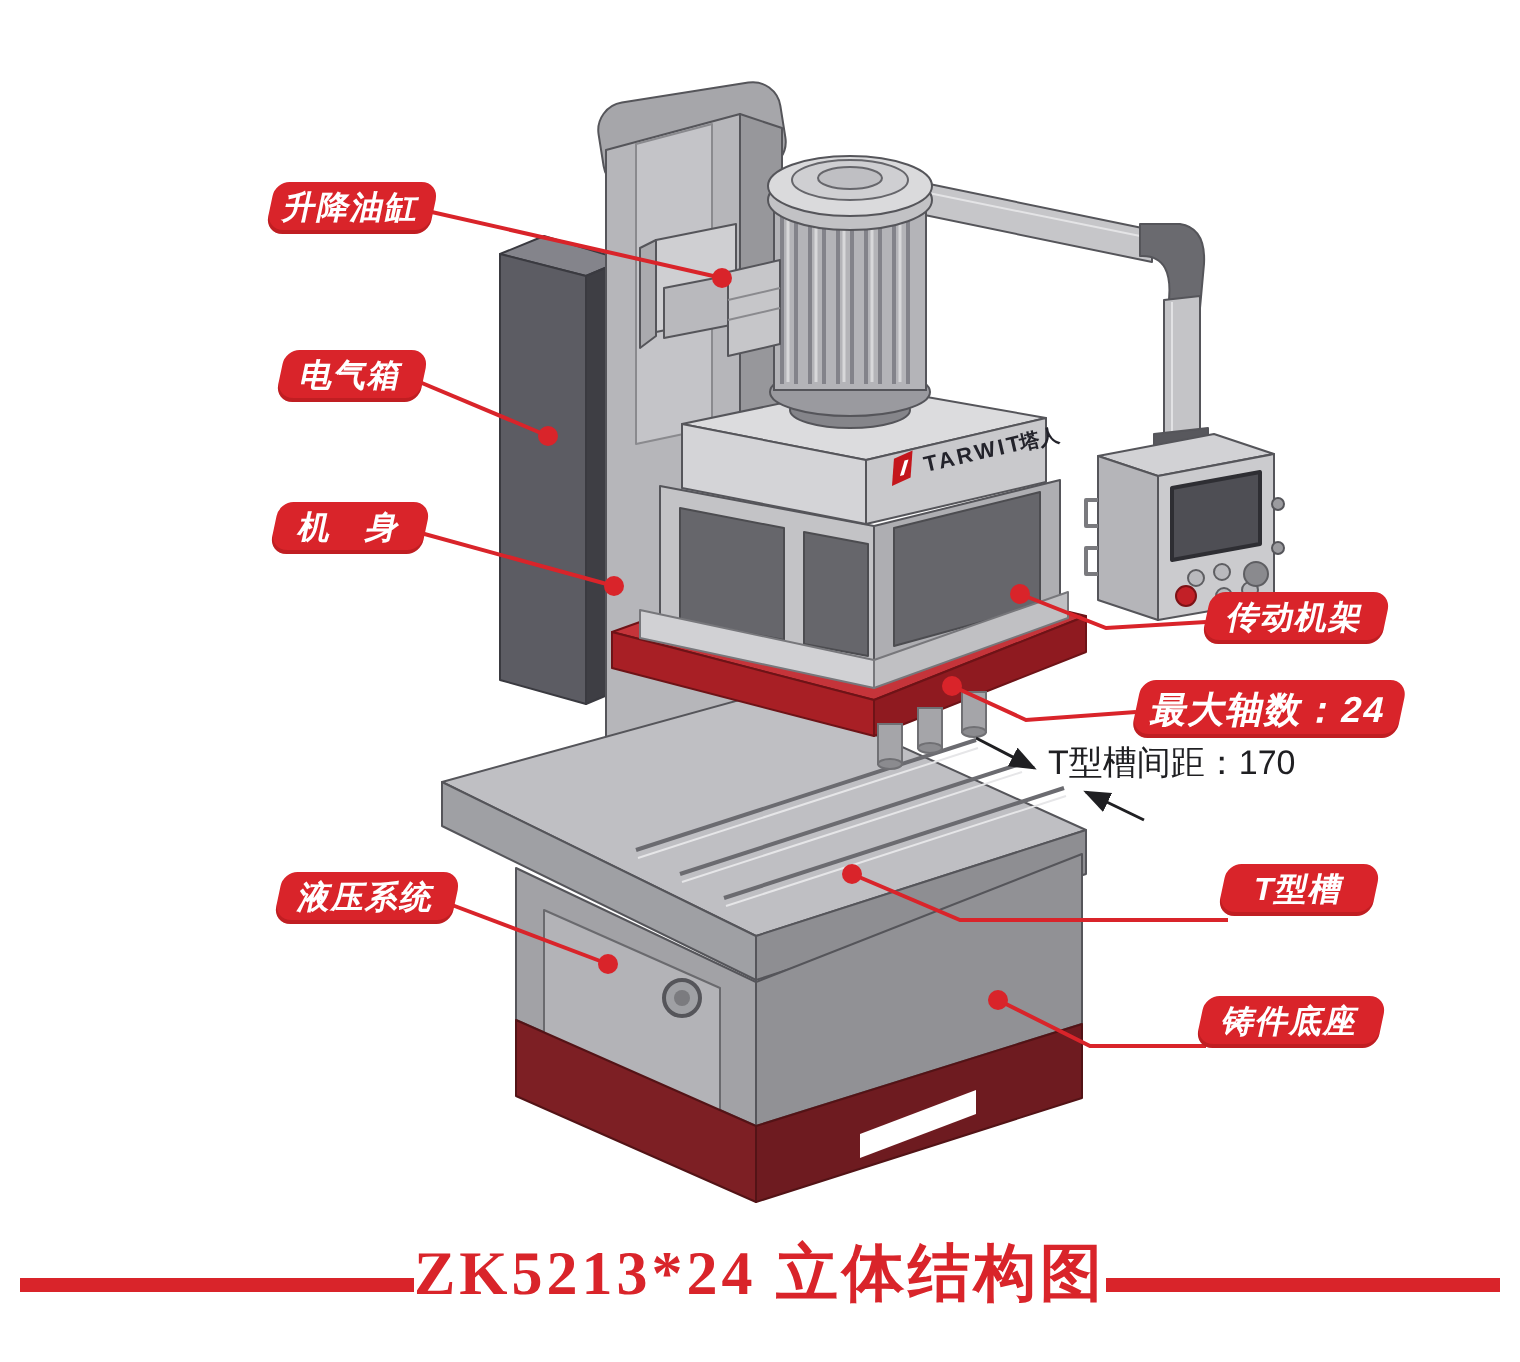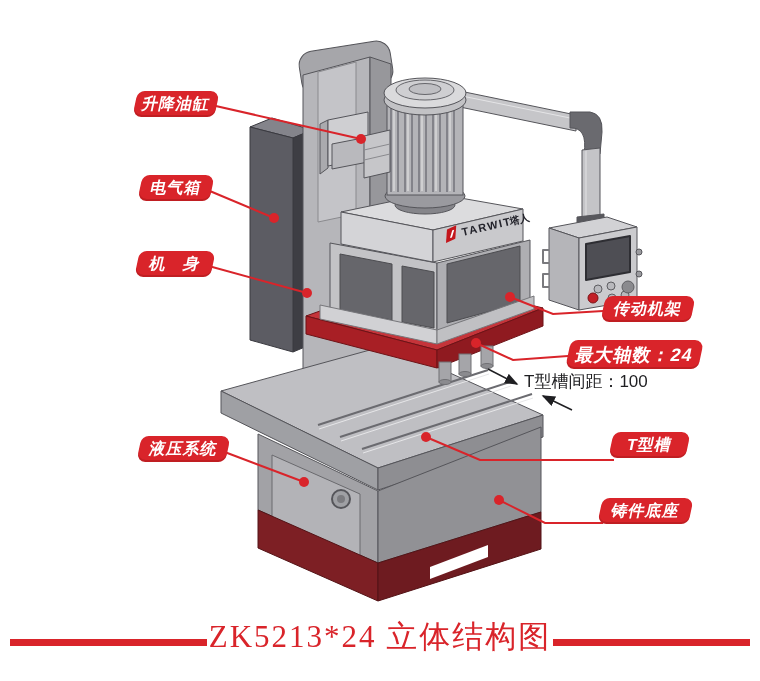--- a/index.html
+++ b/index.html
@@ -15,21 +15,21 @@
     font-size:16px;letter-spacing:1px;height:26px;white-space:nowrap;
     box-shadow:inset 0 -2px 0 rgba(120,10,12,.25);
   }
   .callout.big{font-size:18px;height:29px;}
   .dim-text{
     position:absolute;color:#1f1f22;font-size:17px;white-space:nowrap;
   }
   .title{
     position:absolute;left:0;right:0;top:616px;text-align:center;
     color:#d9242a;font-family:"Liberation Serif","DejaVu Serif",serif;
-    font-weight:normal;font-size:31px;letter-spacing:2px;white-space:nowrap;
+    font-weight:bold;font-size:31px;letter-spacing:2px;white-space:nowrap;
   }
   .rule{position:absolute;top:639px;height:7px;background:#d9242a;}
   .rule.left{left:10px;width:197px;}
   .rule.right{left:553px;width:197px;}
 </style>
 </head>
 <body>
 
 <div class="stage">
 
@@ -235,19 +235,19 @@
   <div class="callout big" style="left:568px;top:340px;width:133px;">
     <span>最大轴数：24</span>
   </div>
   <div class="callout" style="left:611px;top:432px;width:77px;">
     <span>T型槽</span>
   </div>
   <div class="callout" style="left:600px;top:498px;width:91px;">
     <span>铸件底座</span>
   </div>
 
-  <div class="dim-text" style="left:524px;top:370px;">T型槽间距：100</div>
+  <div class="dim-text" style="left:524px;top:370px;">T型槽间距：170</div>
 
   <div class="rule left"></div>
   <div class="title">ZK5213*24 立体结构图</div>
   <div class="rule right"></div>
 
 </div>
 
 </body></html>

